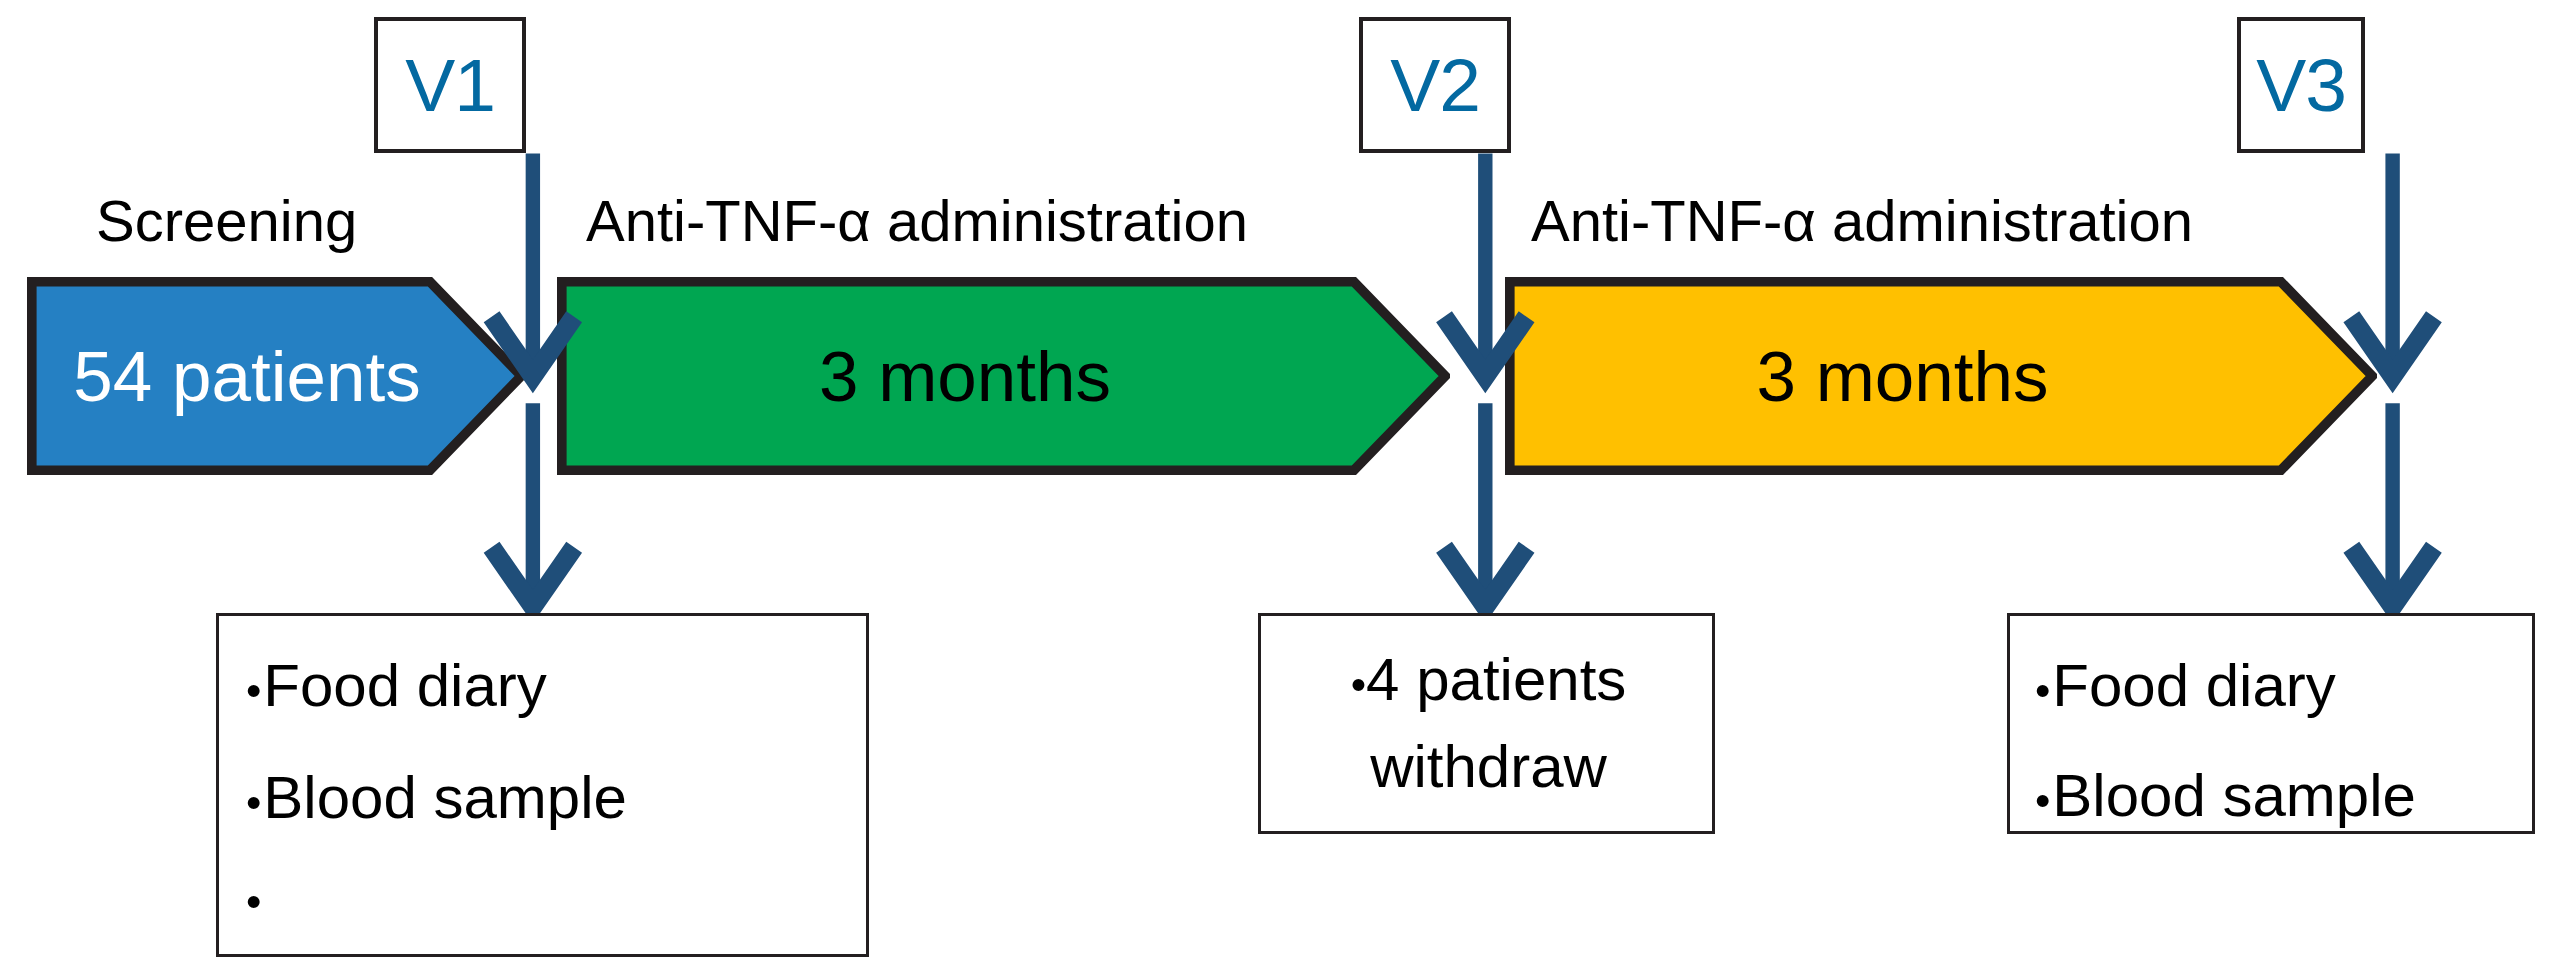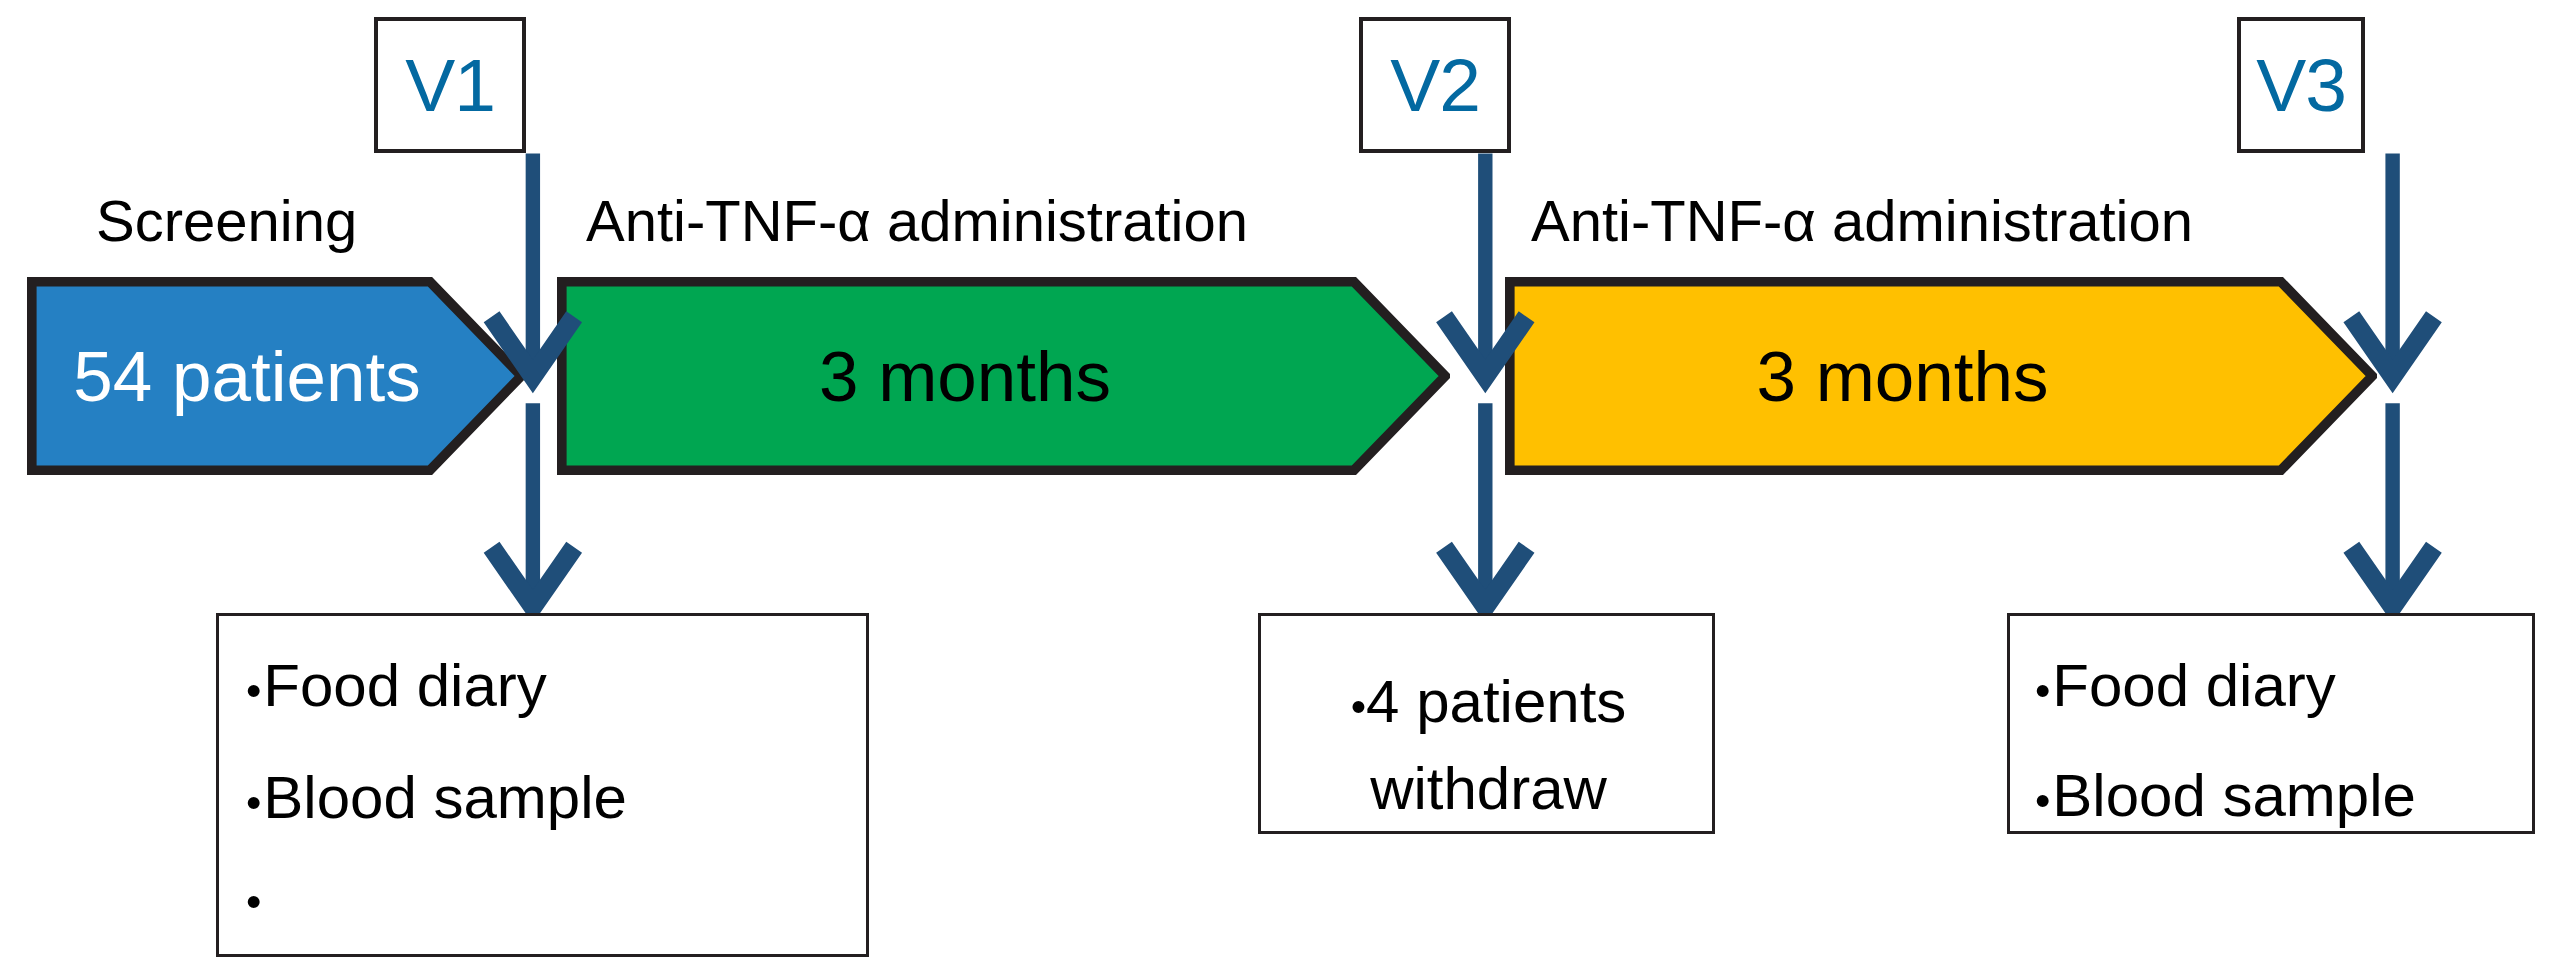--- a/index.html
+++ b/index.html
@@ -106,21 +106,21 @@
   .note-box .bullet{
     font-size:44px;
     line-height:1;
     margin-right:1.9px;
     color:#000000;
   }
   
   #note-box-1 .note-item{ margin:0 0 0 27px; padding-bottom:52px; }
   #note-box-1 .note-item:last-child{ padding-bottom:0; }
   
-  #note-box-2{ padding-top:42px; }
+  #note-box-2{ padding-top:20px; }
   #note-box-2 .note-item{
     margin:0 0 0 21px;
     white-space:normal;
     display:block;
     text-align:center;
     line-height:1.45;
     width:calc(100% - 38px);
   }
   #note-box-2 .note-item .bullet{ margin-right:0; }
   

